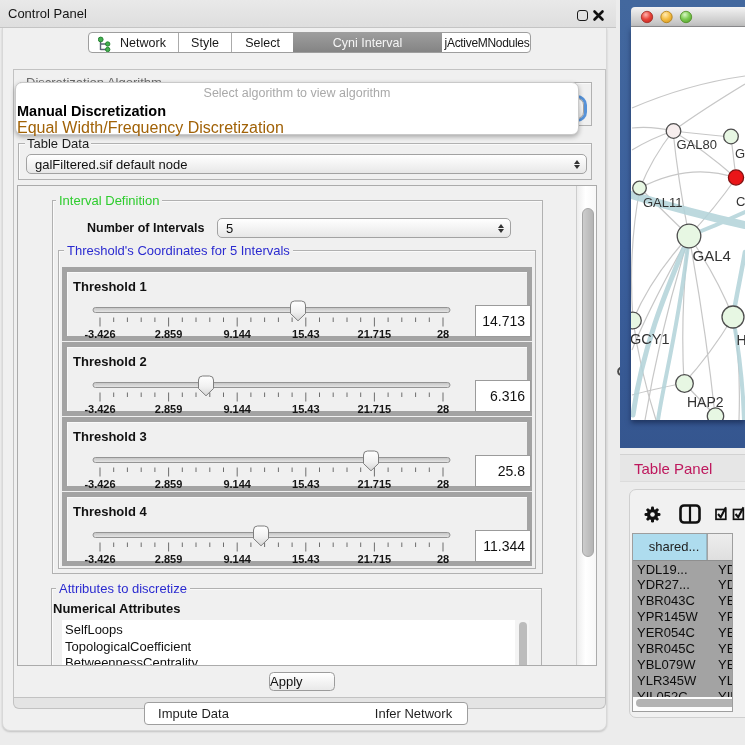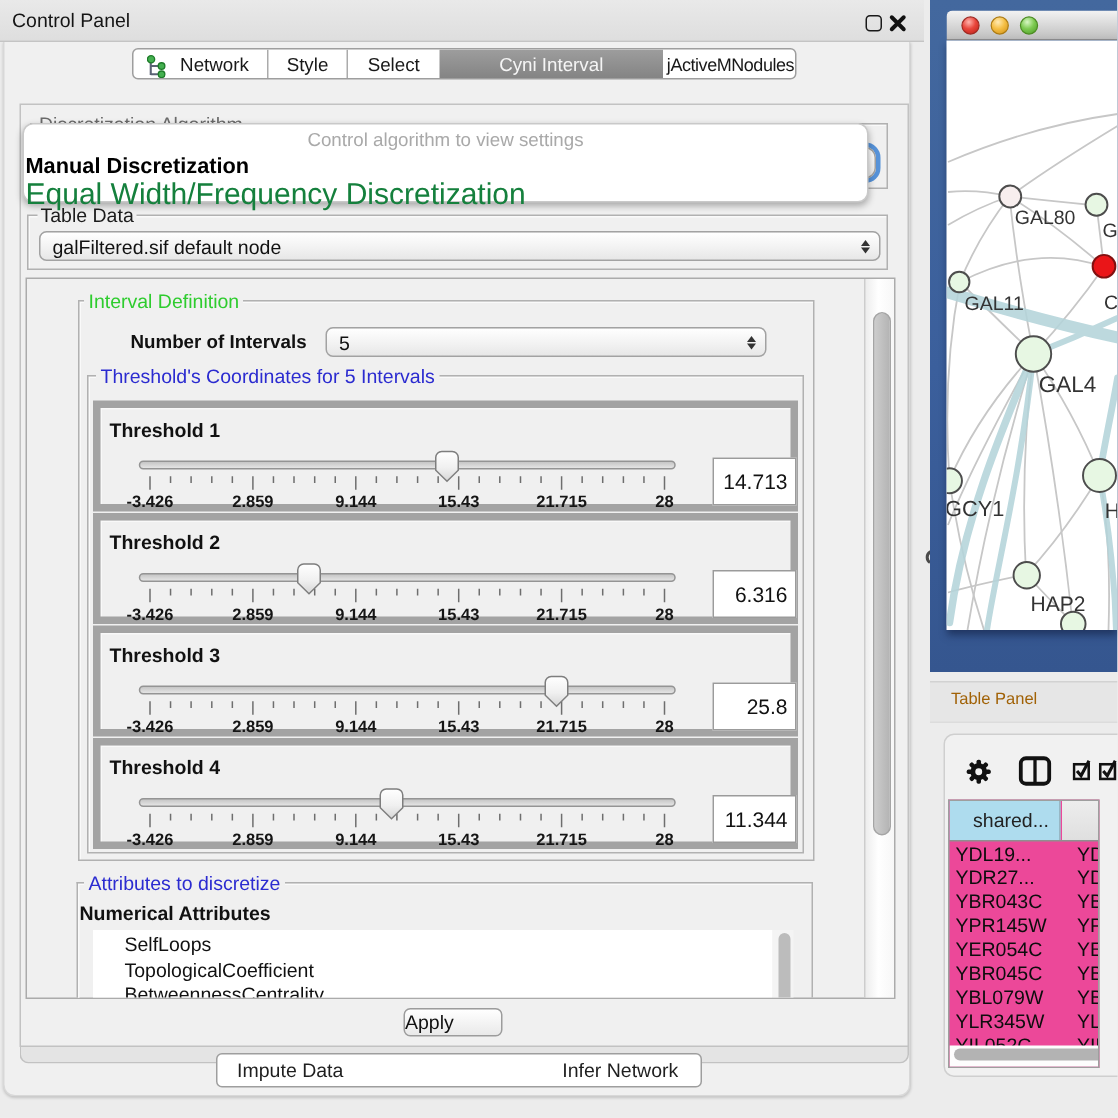--- a/index.html
+++ b/index.html
@@ -28,29 +28,29 @@
 .combo .arr .up{border-bottom:4px solid #333}
 .combo .arr .dn{border-top:4px solid #333}
 
 .tbox{position:absolute;left:62px;width:470px;height:74px;border:5px solid #a3a3a3;background:#f0f0f0;box-shadow:inset 1px 1px 0 rgba(255,255,255,.6)}
 .tname{position:absolute;left:6px;top:7px;font-size:13px;font-weight:bold;color:#111}
 .tick-t{font:bold 11px "Liberation Sans",sans-serif;fill:#151515}
 .vbox{position:absolute;left:408px;top:33px;width:56px;height:32px;background:#fff;border:1px solid #9b9b9b;font-size:14px;color:#111;text-align:right;line-height:30px;padding-right:5px}
 
 #overlay{left:15px;top:82px;width:564px;height:53px;background:#fff;border-radius:7px;border:1px solid #c9c9c9;box-shadow:0 2px 5px rgba(0,0,0,.3);z-index:10}
 
-.litem{height:16.5px;font-size:13px;color:#111;padding-left:21px;white-space:nowrap}
+.litem{height:16.5px;font-size:13px;color:#111;padding-left:3px;white-space:nowrap}
 
 #net{left:620px;top:0;width:125px;height:448px;background:linear-gradient(180deg,#43689e 0%,#3b5f9c 55%,#35568f 100%);overflow:hidden}
 #nettb{position:absolute;left:11px;top:7px;width:114px;height:20px;background:linear-gradient(#f3f3f3,#bfbfbf);border-bottom:1px solid #8f8f8f;border-radius:4px 0 0 0}
 #netcv{position:absolute;left:11px;top:27px;width:114px;height:393px;background:#fff;overflow:hidden;box-shadow:0 3px 5px rgba(10,20,50,.5)}
 
 #tpbar{left:620px;top:454px;width:125px;height:28px;background:#e6e6e6;border-top:1px solid #d2d2d2;border-bottom:1px solid #dcdcdc}
 #toolpanel{left:629px;top:489px;width:120px;height:229px;background:#f1f1f1;border:1px solid #cfcfcf;border-radius:7px 0 0 7px}
-#tbl{left:632px;top:533px;width:101px;height:179px;background:#ec4899;border:1px solid #9e9e9e;overflow:hidden}
+#tbl{left:632px;top:533px;width:101px;height:179px;background:#a3a3a3;border:1px solid #9e9e9e;overflow:hidden}
 .trow{position:absolute;left:0;width:100%;height:15.9px;font-size:13px;color:#0d0d0d;white-space:nowrap}
 .trow span{position:absolute;top:0}
 </style></head><body>
 
 <svg width="0" height="0" style="position:absolute">
     <defs>
 <linearGradient id="thg" x1="0" y1="0" x2="0" y2="1">
         <stop offset="0" stop-color="#ffffff"></stop>
         <stop offset="0.55" stop-color="#f0f0f0"></stop>
         <stop offset="1" stop-color="#d6d6d6"></stop>
@@ -283,21 +283,21 @@
     <text x="692.5" y="261" font-size="15px">GAL4</text>
     <text x="630" y="344" font-size="14.5px">GCY1</text>
     <text x="736.5" y="345" font-size="14px">H</text>
     <text x="687" y="407" font-size="14px">HAP2</text>
    </g>
   </svg>
  </div>
 </div>
 
 <div class="abs" id="tpbar">
-    <div style="position:absolute;left:14px;top:5px;font-size:11px;color:#a16207">Table Panel</div>
+    <div style="position:absolute;left:14px;top:5px;font-size:15px;color:#be185d">Table Panel</div>
   </div>
 <div class="abs" id="toolpanel">
  <svg style="position:absolute;left:14px;top:16px" width="17" height="17" viewBox="0 0 17 17">
   <g fill="#111">
         <circle cx="8.5" cy="8.5" r="5.6"></circle>
   <rect x="7" y="0.5" width="3" height="4" rx="1.2"></rect>
         <rect x="7" y="12.5" width="3" height="4" rx="1.2"></rect>
   <rect x="0.5" y="7" width="4" height="3" rx="1.2"></rect>
         <rect x="12.5" y="7" width="4" height="3" rx="1.2"></rect>
   <g transform="rotate(45 8.5 8.5)">
@@ -358,16 +358,16 @@
     </div>
  <div class="trow" style="top:154.7px">
       <span style="left:4px">YIL052C</span>
       <span style="left:85px">YIL0</span>
     </div>
  <div style="position:absolute;left:0;top:163px;width:113px;height:16px;background:#fdfdfd"></div>
  <div style="position:absolute;left:3px;top:164.5px;width:107px;height:8px;background:#b3b3b3;border-radius:4px"></div>
 </div>
 
 <div class="abs" id="overlay">
- <div style="position:absolute;left:0;top:3px;width:100%;text-align:center;font-size:12.5px;color:#a9a9a9">Control algorithm to view settings</div>
+ <div style="position:absolute;left:0;top:3px;width:100%;text-align:center;font-size:12.5px;color:#a9a9a9">Select algorithm to view algorithm</div>
  <div style="position:absolute;left:1px;top:20px;font-size:14.5px;font-weight:bold;color:#000">Manual Discretization</div>
- <div style="position:absolute;left:1px;top:36px;font-size:20px;color:#15803d">Equal Width/Frequency Discretization</div>
+ <div style="position:absolute;left:1px;top:36px;font-size:16px;color:#a16207">Equal Width/Frequency Discretization</div>
 </div>
 
 </body></html>

